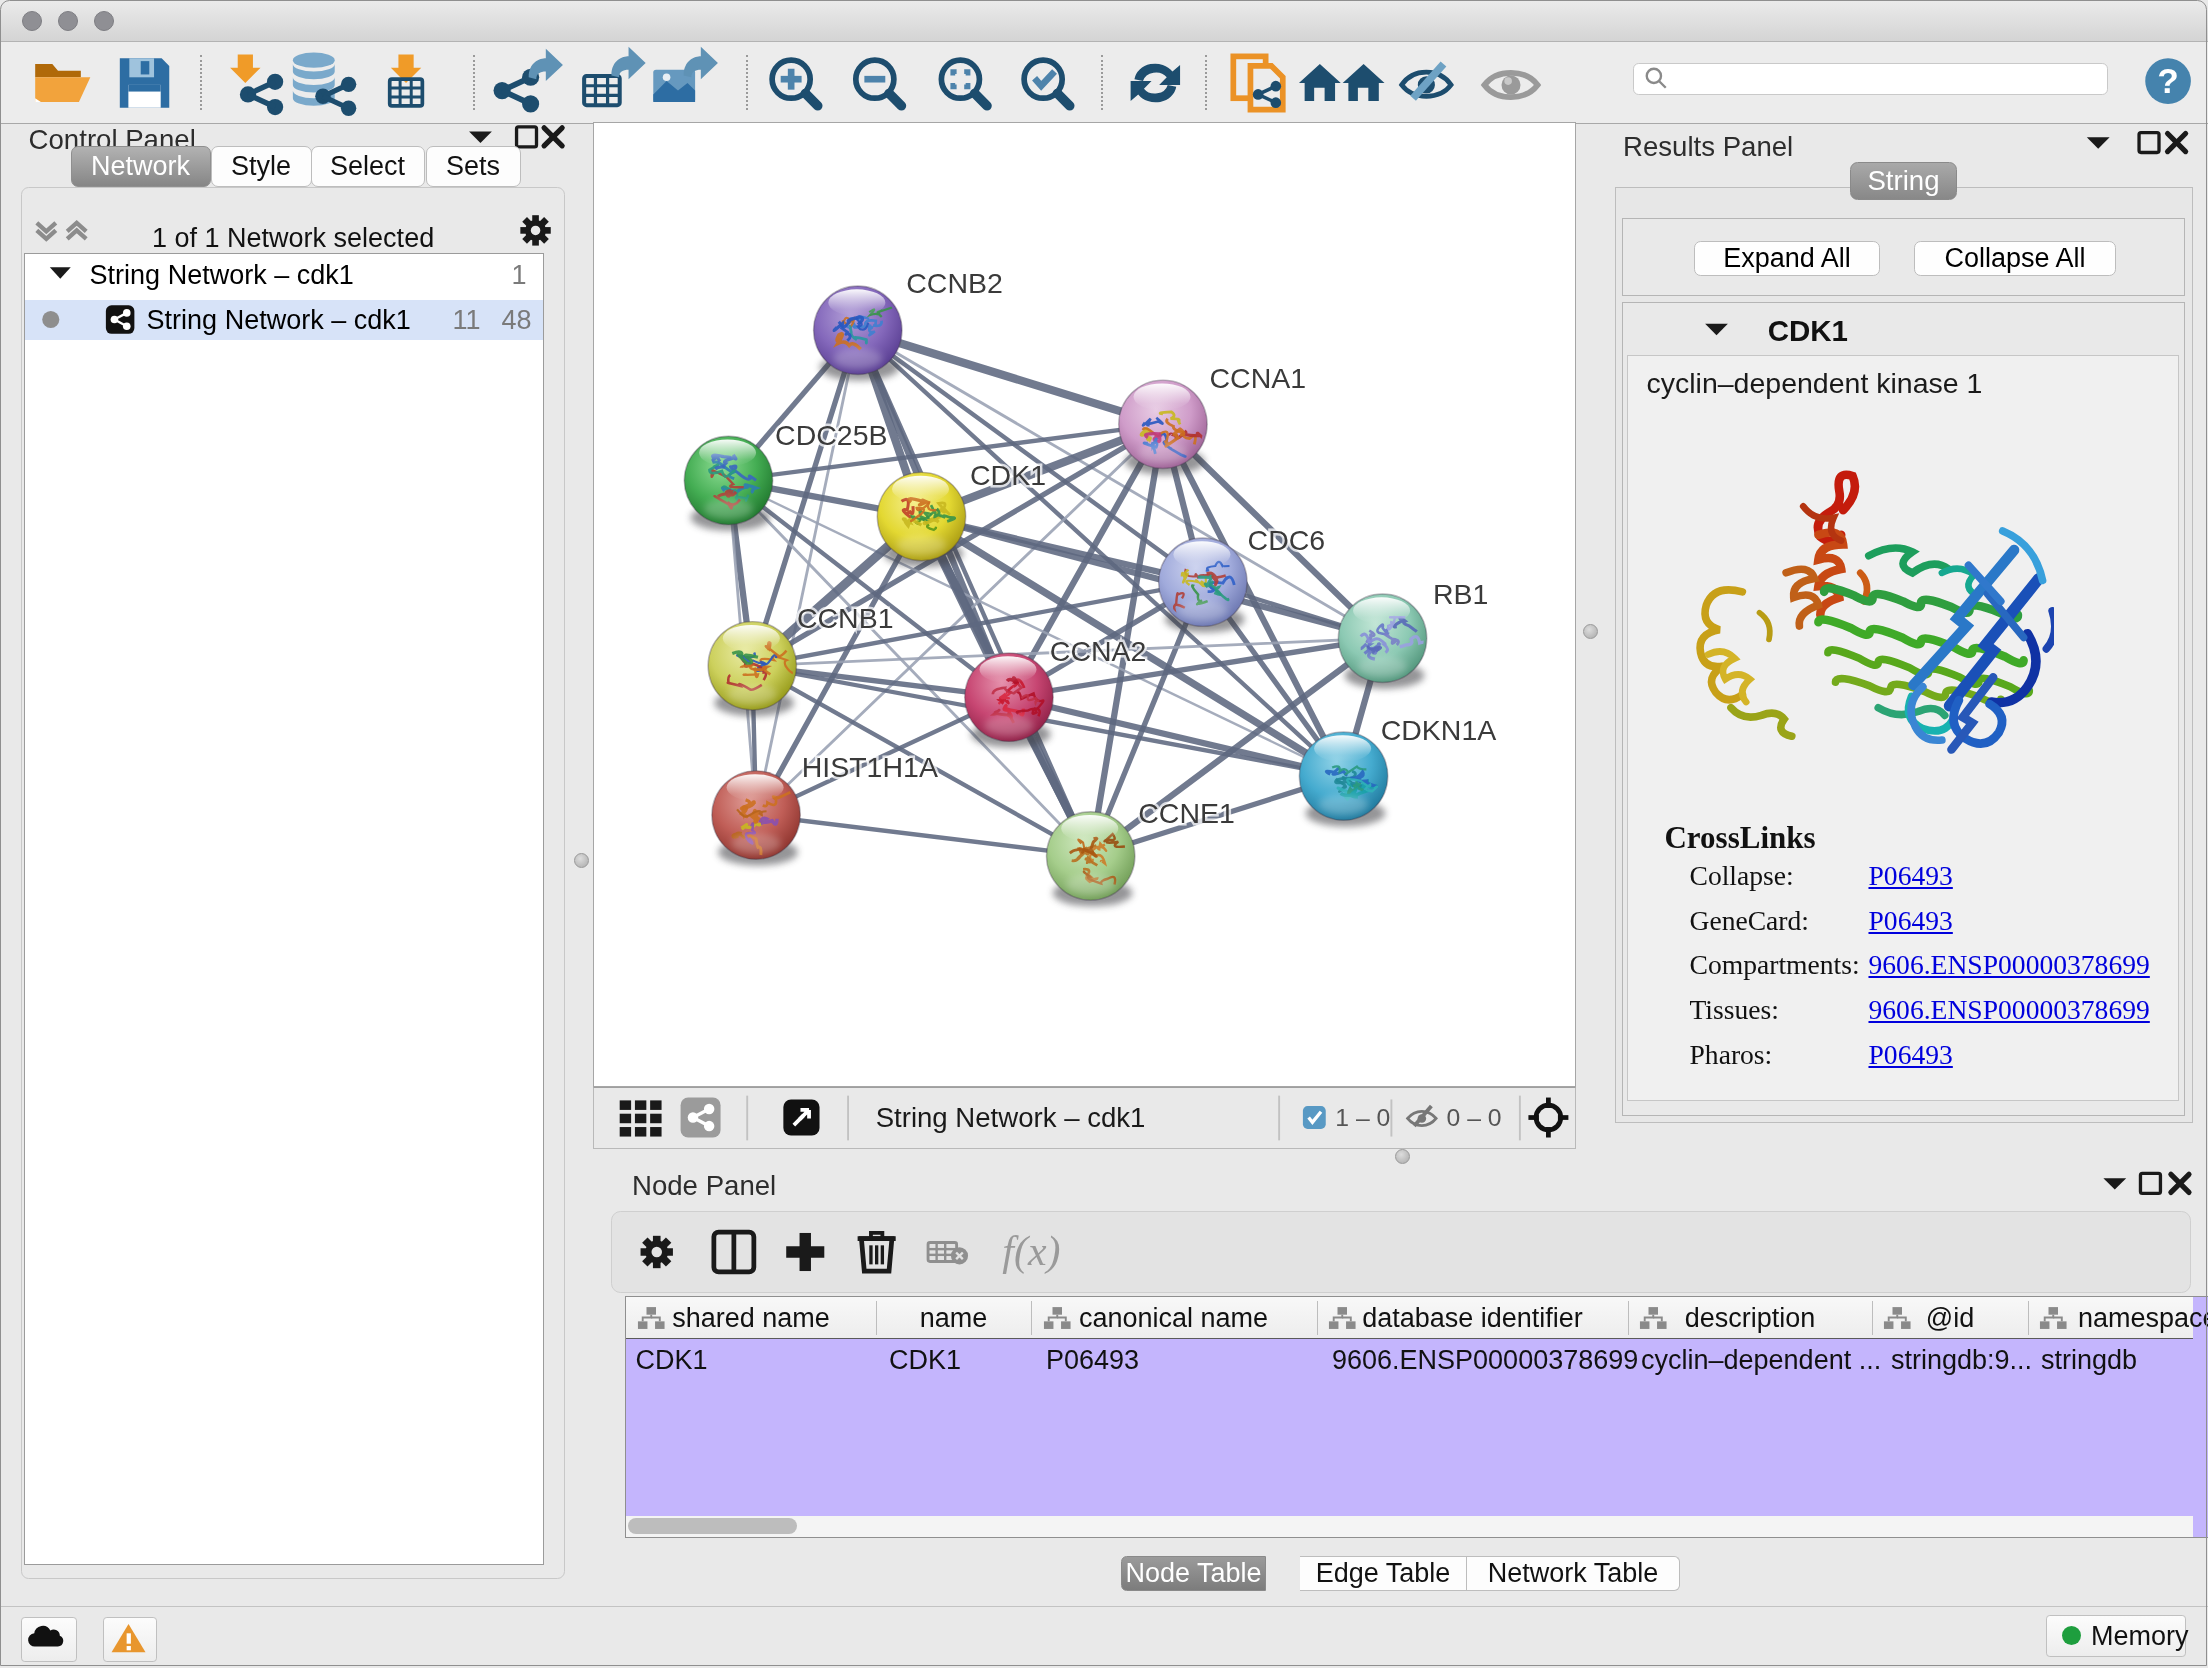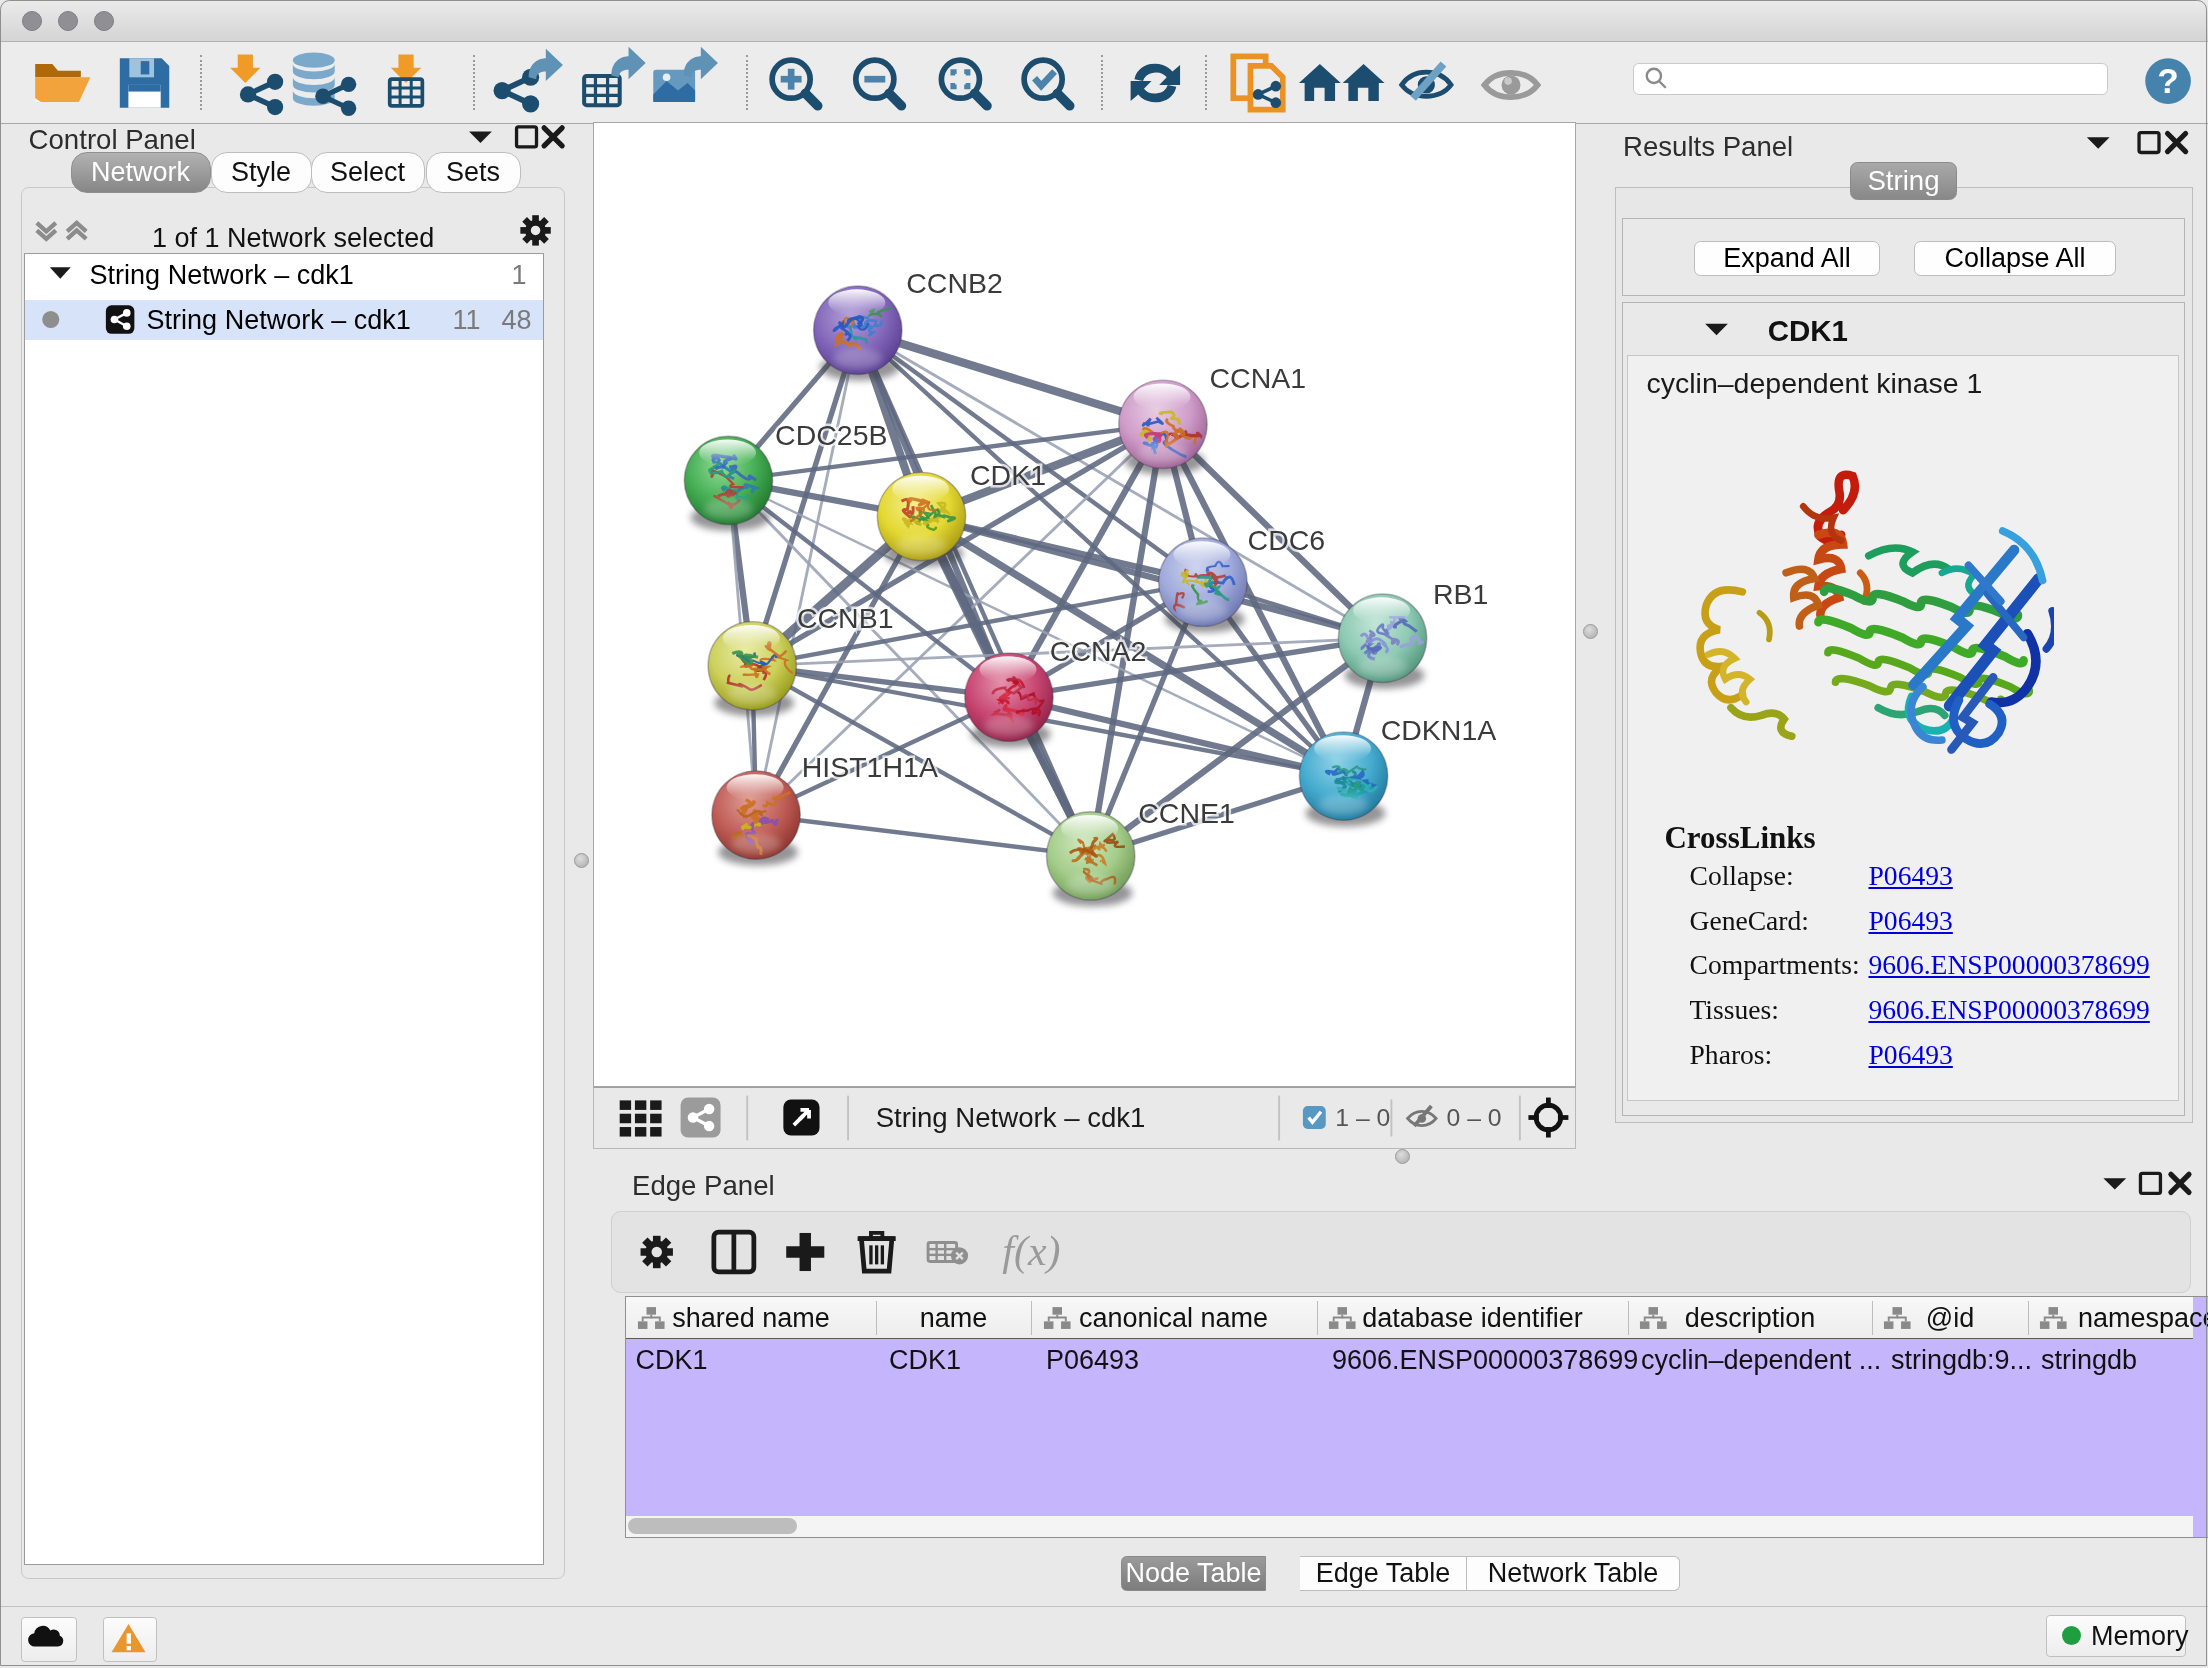--- a/index.html
+++ b/index.html
@@ -22,21 +22,21 @@
   .vsep { position:absolute; top:13.3px; height:55px; width:0;
     border-left:2.9px dotted #9a9a9a; }
   #searchbox { position:absolute; left:1633px; top:21px; width:475px; height:32px;
     background:#fff; border:1.9px solid #c9c9c9; border-radius:5.7px; }
 
   
   .ptitle { font-size:27.6px; color:#2d2d2d; }
 
   
   #cpanel { left:7.6px; top:124px; width:563px; height:1472px; background:#e9e9e9; }
-  .tab { position:absolute; top:28px; height:41px; border:1px solid #bdbdbd; border-radius:16px;
+  .tab { position:absolute; top:22px; height:41px; border:1px solid #bdbdbd; border-radius:7px;
     background:#fdfdfd; font-size:27px; color:#111; text-align:center; line-height:39px; }
   .tab.sel { background:linear-gradient(#b2b2b2,#868686); color:#fff; border-color:#8f8f8f; }
   #cp-list { position:absolute; left:16px; top:129px; width:520px; height:1312px;
     background:#fff; border:1px solid #9b9b9b; }
 
   
   #netcanvas { left:593px; top:122px; width:983px; height:965px; background:#fff;
     border:1px solid #a6a6a6; }
   #nettoolbar { left:593px; top:1087px; width:983px; height:62px; background:#e9e9e9;
     border:1px solid #b9b9b9; border-top:1px solid #9f9f9f; }
@@ -766,21 +766,21 @@
         <div class="clrow" style="top:638px;"><span class="cll">Tissues:</span><a class="link">9606.ENSP00000378699</a></div>
         <div class="clrow" style="top:683px;"><span class="cll">Pharos:</span><a class="link">P06493</a></div>
       </div>
     </div>
   </div>
 
   <div style="position:absolute;left:265px;top:38px;width:107px;height:38px;background:linear-gradient(#a9a9a9,#888888);border:1px solid #8a8a8a;border-radius:7.6px;color:#fff;font-size:27.6px;text-align:center;line-height:36px;">String</div>
 </div>
 
 <div class="abs" id="tpanel">
-  <div class="ptitle" style="position:absolute;left:39px;top:13.3px;">Edge Panel</div>
+  <div class="ptitle" style="position:absolute;left:39px;top:13.3px;">Node Panel</div>
   <svg width="1615" height="48" viewBox="0 0 1698 50" style="position:absolute;left:0;top:0;">
     <path d="M 1588,22 L 1612,22 L 1600,34 Z" fill="#1a1a1a"></path>
     <rect x="1627" y="17" width="21" height="21" fill="none" stroke="#1a1a1a" stroke-width="3.5" rx="2"></rect>
     <g stroke="#1a1a1a" stroke-width="5.5" stroke-linecap="round">
       <line x1="1659" y1="18" x2="1678" y2="37"></line>
         <line x1="1678" y1="18" x2="1659" y2="37"></line>
     </g>
   </svg>
 
   <div style="position:absolute;left:18px;top:54px;width:1580px;height:82px;background:#e3e3e3;border:1px solid #cfcfcf;border-radius:9.5px;">

